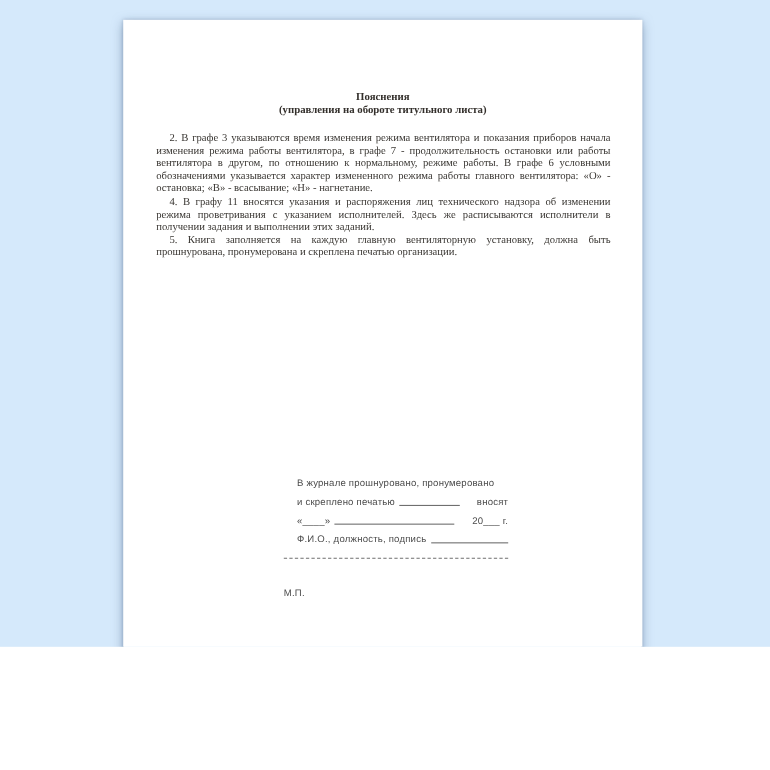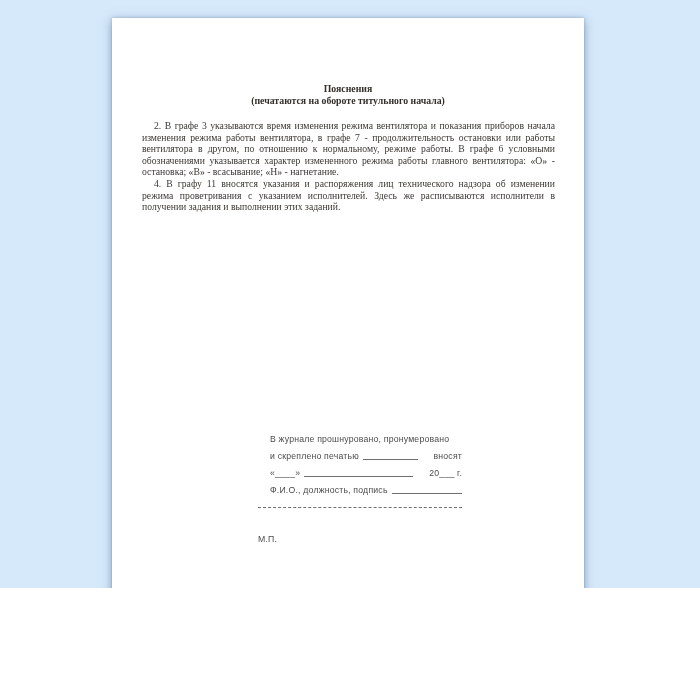--- a/index.html
+++ b/index.html
@@ -72,26 +72,27 @@
   }
 </style>
 </head>
 <body>
 
 <div class="stage">
   <div class="sheet">
 
     <div class="doc-title">
       <div>Пояснения</div>
-      <div>(печатаются на обороте титульного начала)</div>
+      <div>(управления на обороте титульного листа)</div>
     </div>
 
     <div class="doc-body">
       <p>2. В графе 3 указываются время изменения режима вентилятора и показания приборов начала изменения режима работы вентилятора, в графе 7 - продолжительность остановки или работы вентилятора в другом, по отношению к нормальному, режиме работы. В графе 6 условными обозначениями указывается характер измененного режима работы главного вентилятора: «О» - остановка; «В» - всасывание; «Н» - нагнетание.</p>
       <p>4. В графу 11 вносятся указания и распоряжения лиц технического надзора об изменении режима проветривания с указанием исполнителей. Здесь же расписываются исполнители в получении задания и выполнении этих заданий.</p>
+      <p>5. Книга заполняется на каждую главную вентиляторную установку, должна быть прошнурована, пронумерована и скреплена печатью организации.</p>
     </div>
 
     <div class="stamp-block">
       <div class="sb-line">
         <span class="txt">В журнале прошнуровано, пронумеровано</span>
       </div>
       <div class="sb-line">
         <span class="txt">и скреплено печатью</span>
         <span class="fill"></span>
         <span class="txt">вносят</span>

